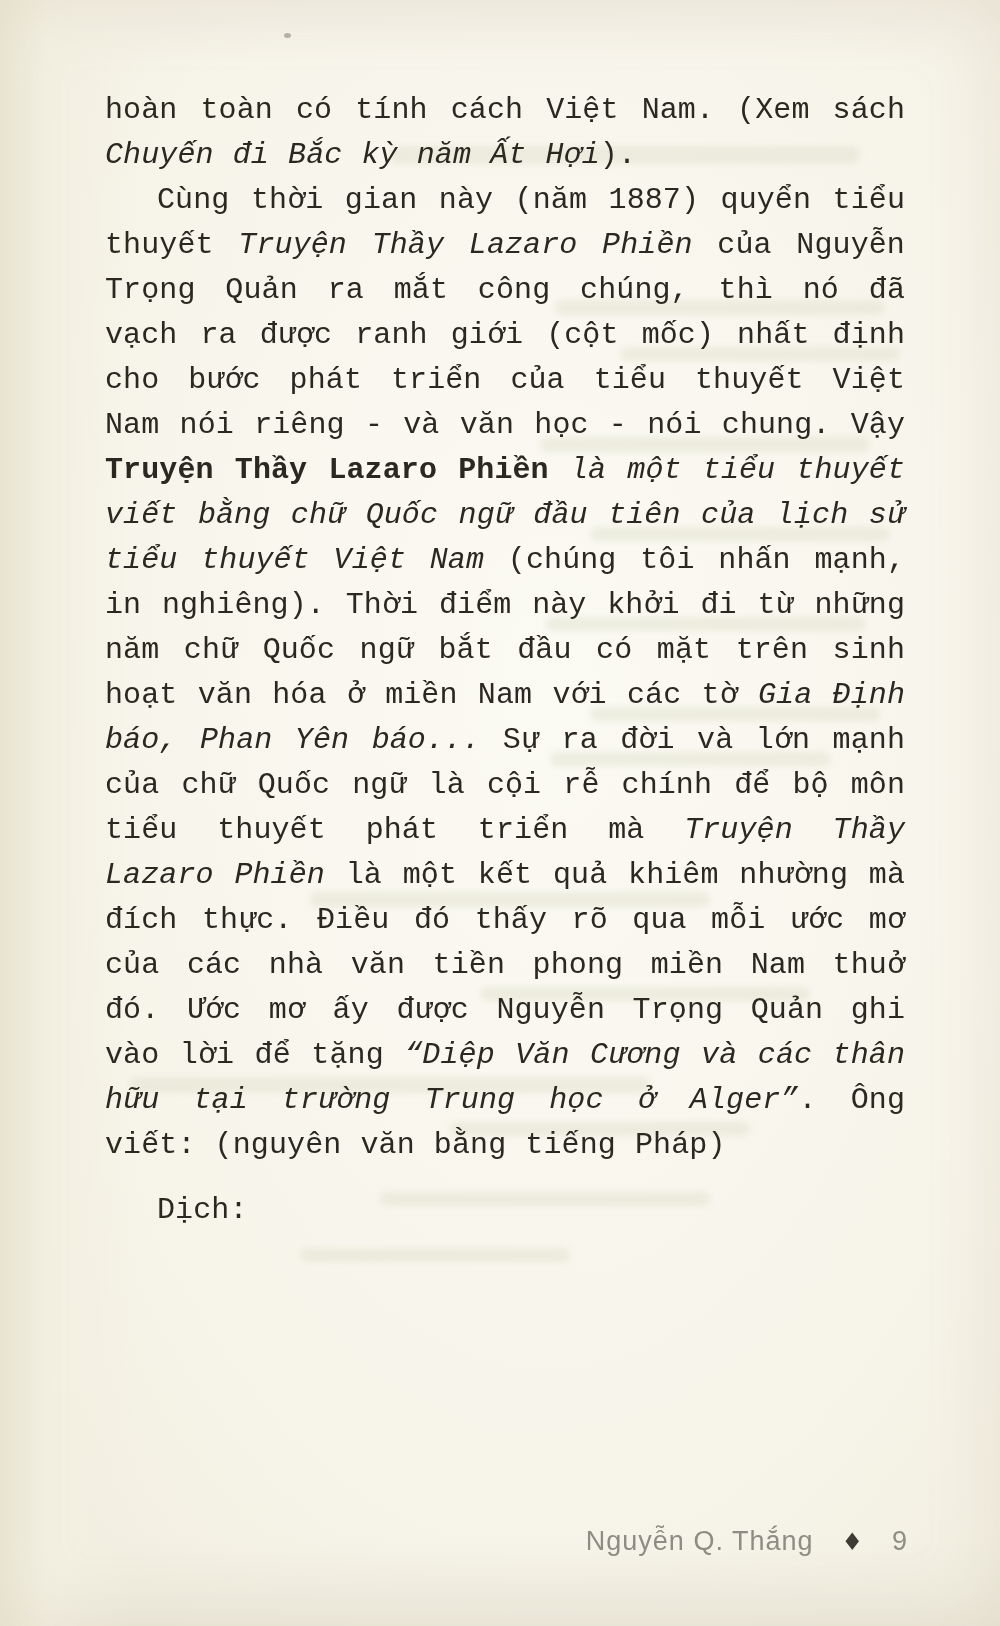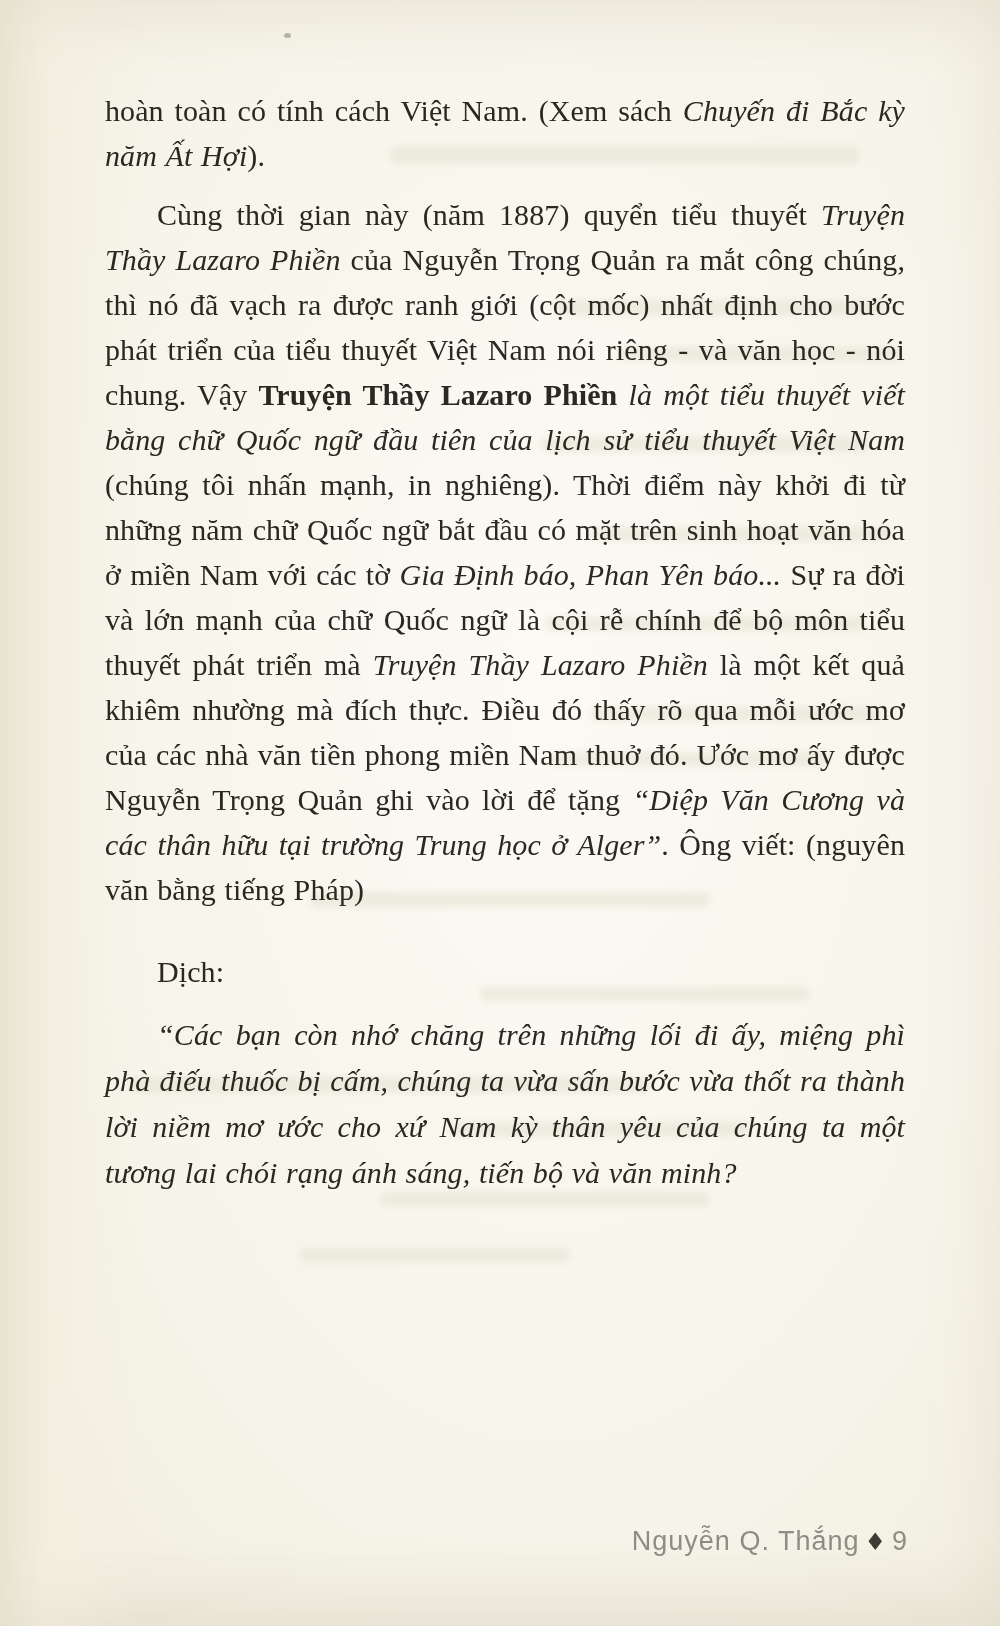--- a/index.html
+++ b/index.html
@@ -17,33 +17,33 @@
       radial-gradient(ellipse at 55% 42%, #fbfaf3 0%, #f7f4ea 60%, #f0edde 100%);
     box-shadow: inset 0 0 70px rgba(185,175,145,.22);
   }
   .text-block {
     position: absolute; left: 105px; top: 88px; width: 800px;
     font-size: 30px; line-height: 45px; color: #2b2822;
     text-align: justify;
     letter-spacing: 0.1px;
     word-spacing: 1px;
   }
-  .para { margin: 0; }
-  .para + .para { margin-top: 14px; }
+  .para { margin: 0; font-family: Liberation Mono, monospace; }
+  .para + .para { }
   .para.indent { text-indent: 52px; }
-  .para.dich { margin-top: 37px; }
+  .para.dich { margin-top: 20px; }
   .para.quote-vn { margin-top: 18px; line-height: 46px; }
   .seg-roman { font-style: normal; font-weight: normal; }
   .seg-italic { font-style: italic; }
   .seg-bold { font-weight: bold; }
   .page-footer {
     position: absolute; right: 92px; top: 1526px;
     font-family: "Liberation Sans", "DejaVu Sans", sans-serif;
     font-size: 27px; color: #8d8d85; letter-spacing: 1px;
-    display: flex; align-items: center; gap: 5px;
+    display: flex; align-items: center; gap: 28px;
   }
   .page-footer .diamond {
     color: #3c3b34; font-size: 24px; line-height: 1;
     font-family: "DejaVu Sans", sans-serif;
   }
   
   .ghost {
     position: absolute; border-radius: 8px;
     background: #d9dac4; opacity: .38; filter: blur(3px);
     pointer-events: none;
@@ -71,21 +71,20 @@
   <div class="ghost" style="left:130px; top:1077px; width:520px; height:16px;"></div>
   <div class="ghost" style="left:450px; top:1122px; width:300px; height:14px;"></div>
   <div class="ghost" style="left:380px; top:1192px; width:330px; height:14px;"></div>
   <div class="ghost" style="left:300px; top:1248px; width:270px; height:14px;"></div>
   <div class="speck" style="left:284px; top:33px;"></div>
 
   <section class="text-block">
     <p class="para"><span class="seg-roman">hoàn toàn có tính cách Việt Nam. (Xem sách </span><span class="seg-italic">Chuyến đi Bắc kỳ năm Ất Hợi</span><span class="seg-roman">).</span></p>
     <p class="para indent"><span class="seg-roman">Cùng thời gian này (năm 1887) quyển tiểu thuyết </span><span class="seg-italic">Truyện Thầy Lazaro Phiền</span><span class="seg-roman"> của Nguyễn Trọng Quản ra mắt công chúng, thì nó đã vạch ra được ranh giới (cột mốc) nhất định cho bước phát triển của tiểu thuyết Việt Nam nói riêng - và văn học - nói chung. Vậy </span><span class="seg-bold">Truyện Thầy Lazaro Phiền</span><span class="seg-italic"> là một tiểu thuyết viết bằng chữ Quốc ngữ đầu tiên của lịch sử tiểu thuyết Việt Nam</span><span class="seg-roman"> (chúng tôi nhấn mạnh, in nghiêng). Thời điểm này khởi đi từ những năm chữ Quốc ngữ bắt đầu có mặt trên sinh hoạt văn hóa ở miền Nam với các tờ </span><span class="seg-italic">Gia Định báo, Phan Yên báo...</span><span class="seg-roman"> Sự ra đời và lớn mạnh của chữ Quốc ngữ là cội rễ chính để bộ môn tiểu thuyết phát triển mà </span><span class="seg-italic">Truyện Thầy Lazaro Phiền</span><span class="seg-roman"> là một kết quả khiêm nhường mà đích thực. Điều đó thấy rõ qua mỗi ước mơ của các nhà văn tiền phong miền Nam thuở đó. Ước mơ ấy được Nguyễn Trọng Quản ghi vào lời để tặng </span><span class="seg-italic">“Diệp Văn Cương và các thân hữu tại trường Trung học ở Alger”</span><span class="seg-roman">. Ông viết: (nguyên văn bằng tiếng Pháp)</span></p>
     <p class="para indent dich"><span class="seg-roman">Dịch:</span></p>
-    <p class="para indent quote-vn"><span class="seg-italic">“Các bạn còn nhớ chăng trên những lối đi ấy, miệng phì phà điếu thuốc bị cấm, chúng ta vừa sấn bước vừa thốt ra thành lời niềm mơ ước cho xứ Nam kỳ thân yêu của chúng ta một tương lai chói rạng ánh sáng, tiến bộ và văn minh?</span></p>
   </section>
 
   <footer class="page-footer">
     <span>Nguyễn Q. Thắng</span>
     <span class="diamond">♦</span>
     <span>9</span>
   </footer>
 
 </main>
 

